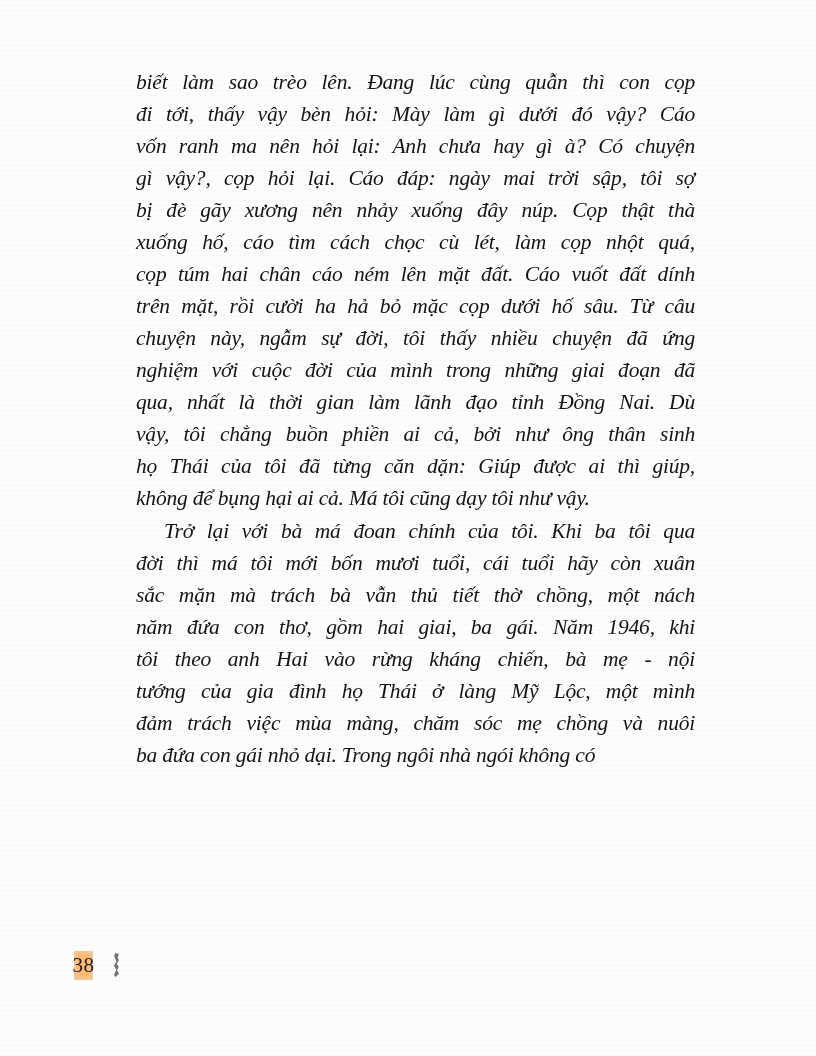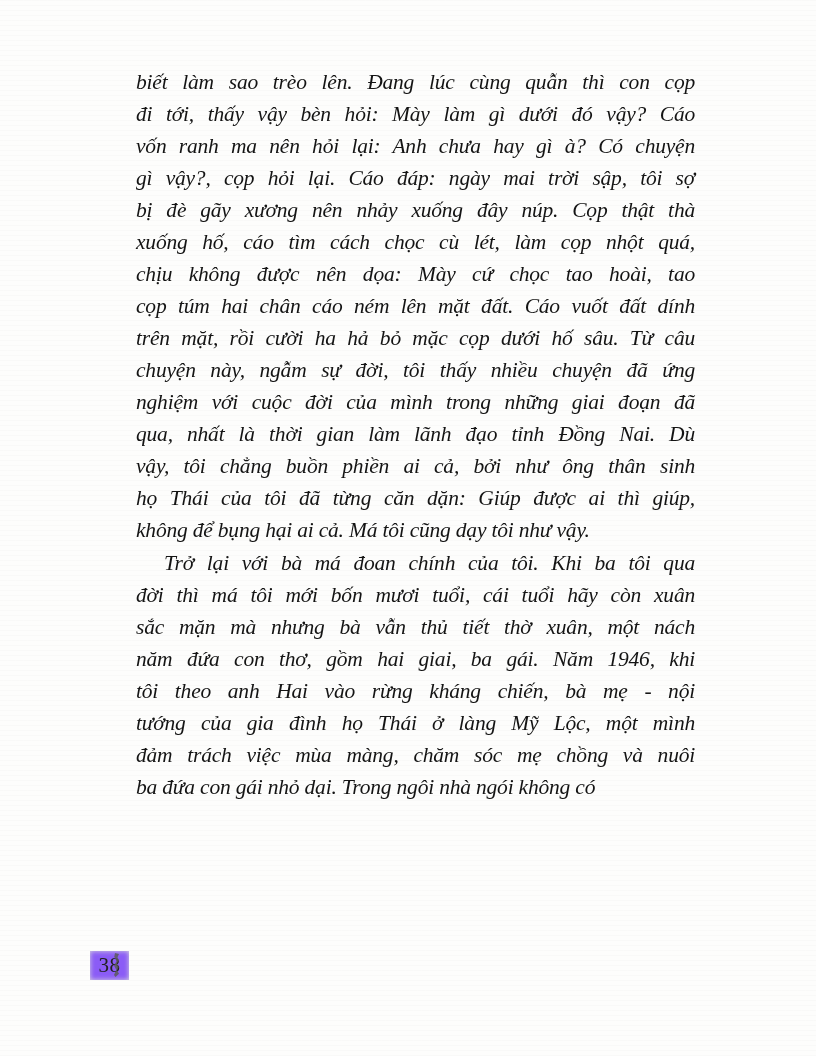--- a/index.html
+++ b/index.html
@@ -47,25 +47,25 @@
     white-space: normal;
   }
   .line.last {
     text-align-last: left;
   }
   .line.first-indent {
     text-indent: 28px;
   }
   .page-number-box {
     position: absolute;
-    left: 90px;
+    left: 74px;
     top: 951px;
-    width: 39px;
+    width: 19px;
     height: 29px;
-    background: #8b5cf6;
+    background: #fdba74;
     box-shadow: inset 0 0 5px #dcdcda;
     display: flex;
     align-items: center;
     justify-content: center;
     font-size: 21px;
     letter-spacing: 0.5px;
     color: #222;
   }
   .scan-artifact {
     position: absolute;
@@ -84,34 +84,33 @@
 <div class="scan-texture"></div>
 
 <main class="text-block" id="text-block">
     <div class="paragraph">
       <div class="line">biết làm sao trèo lên. Đang lúc cùng quẫn thì con cọp</div>
       <div class="line">đi tới, thấy vậy bèn hỏi: Mày làm gì dưới đó vậy? Cáo</div>
       <div class="line">vốn ranh ma nên hỏi lại: Anh chưa hay gì à? Có chuyện</div>
       <div class="line">gì vậy?, cọp hỏi lại. Cáo đáp: ngày mai trời sập, tôi sợ</div>
       <div class="line">bị đè gãy xương nên nhảy xuống đây núp. Cọp thật thà</div>
       <div class="line">xuống hố, cáo tìm cách chọc cù lét, làm cọp nhột quá,</div>
-      <div class="line">chịu không được nên dọa: Mày cứ chọc tao hoài, tao</div>
       <div class="line">cọp túm hai chân cáo ném lên mặt đất. Cáo vuốt đất dính</div>
       <div class="line">trên mặt, rồi cười ha hả bỏ mặc cọp dưới hố sâu. Từ câu</div>
       <div class="line">chuyện này, ngẫm sự đời, tôi thấy nhiều chuyện đã ứng</div>
       <div class="line">nghiệm với cuộc đời của mình trong những giai đoạn đã</div>
       <div class="line">qua, nhất là thời gian làm lãnh đạo tỉnh Đồng Nai. Dù</div>
       <div class="line">vậy, tôi chẳng buồn phiền ai cả, bởi như ông thân sinh</div>
       <div class="line">họ Thái của tôi đã từng căn dặn: Giúp được ai thì giúp,</div>
       <div class="line last">không để bụng hại ai cả. Má tôi cũng dạy tôi như vậy.</div>
     </div>
     <div class="paragraph">
       <div class="line first-indent">Trở lại với bà má đoan chính của tôi. Khi ba tôi qua</div>
       <div class="line">đời thì má tôi mới bốn mươi tuổi, cái tuổi hãy còn xuân</div>
-      <div class="line">sắc mặn mà nhưng bà vẫn thủ tiết thờ xuân, một nách</div>
+      <div class="line">sắc mặn mà trách bà vẫn thủ tiết thờ chồng, một nách</div>
       <div class="line">năm đứa con thơ, gồm hai giai, ba gái. Năm 1946, khi</div>
       <div class="line">tôi theo anh Hai vào rừng kháng chiến, bà mẹ - nội</div>
       <div class="line">tướng của gia đình họ Thái ở làng Mỹ Lộc, một mình</div>
       <div class="line">đảm trách việc mùa màng, chăm sóc mẹ chồng và nuôi</div>
       <div class="line last">ba đứa con gái nhỏ dại. Trong ngôi nhà ngói không có</div>
     </div>
   </main>
 
 <div class="page-number-box">
   <span>38</span>

